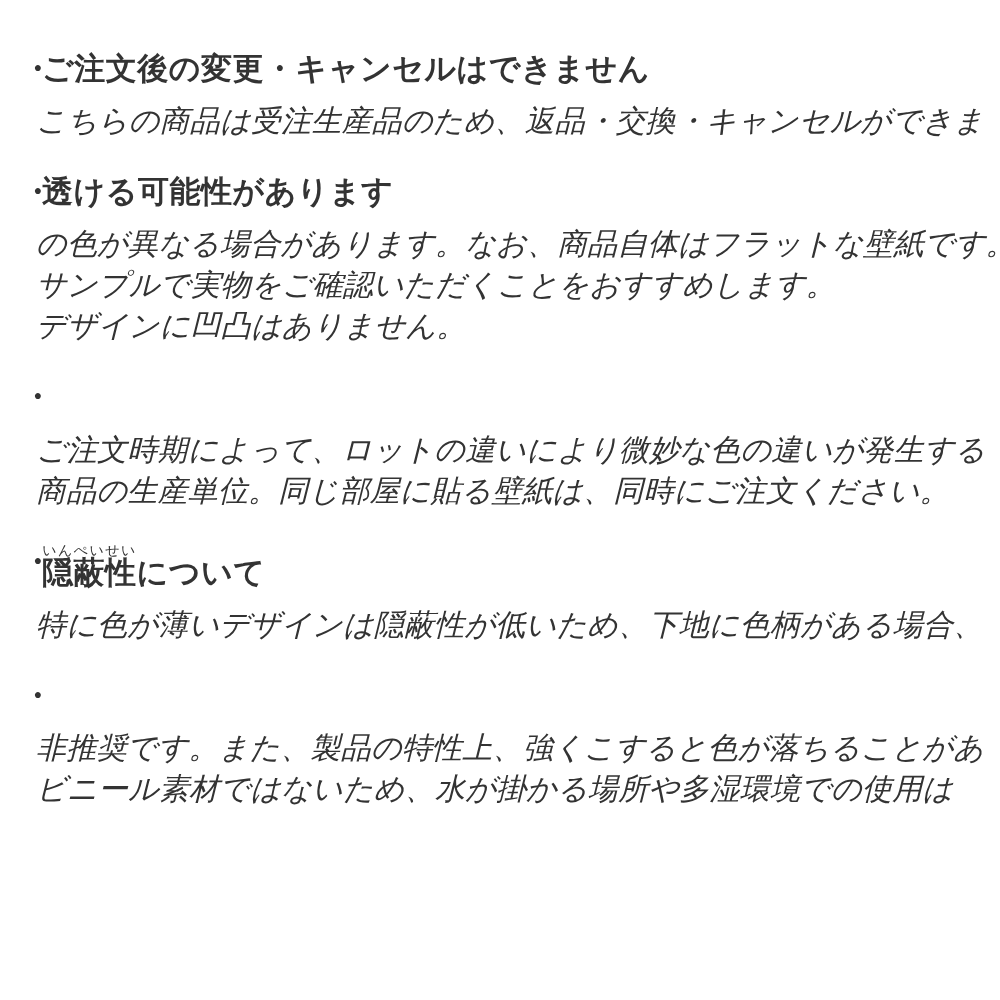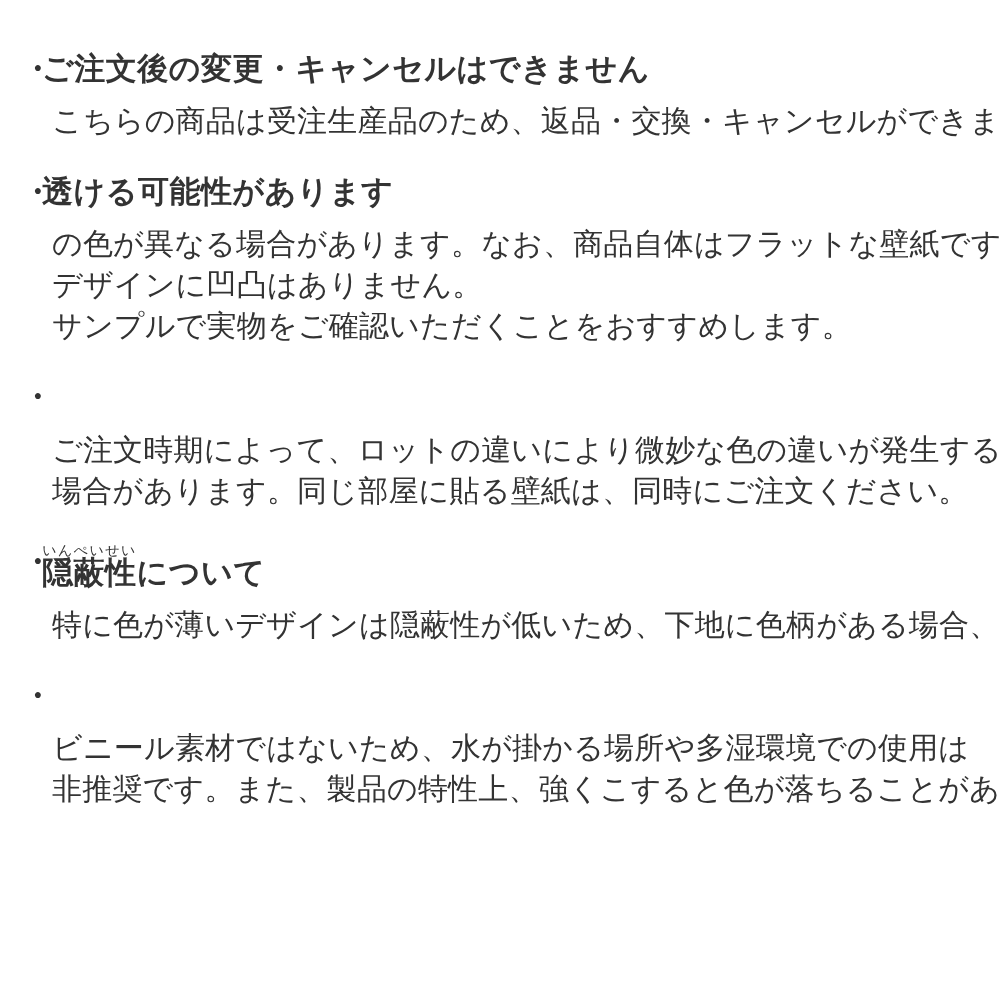--- a/index.html
+++ b/index.html
@@ -42,23 +42,24 @@
   ruby {
     ruby-position: over;
   }
   rt {
     font-size: 14px;
     font-weight: 400;
     letter-spacing: 1px;
     color: #333333;
   }
   .section-body {
-    margin-left: 24px;
+    margin-left: 8px;
     font-size: 30px;
     letter-spacing: 0.2px;
+    font-style: italic;
   }
   .body-line {
     line-height: 41px;
     white-space: nowrap;
   }
 </style>
 </head>
 <body>
 
 <main>
@@ -73,50 +74,50 @@
     </div>
   </section>
 
   <section class="note-section">
     <div class="heading">
       <span class="bullet">・</span>
       <span class="heading-text">透ける可能性があります</span>
     </div>
     <div class="section-body">
       <div class="body-line">の色が異なる場合があります。なお、商品自体はフラットな壁紙です。</div>
+      <div class="body-line">サンプルで実物をご確認いただくことをおすすめします。</div>
       <div class="body-line">デザインに凹凸はありません。</div>
-      <div class="body-line">サンプルで実物をご確認いただくことをおすすめします。</div>
     </div>
   </section>
 
   <section class="note-section">
     <div class="heading">
       <span class="bullet">・</span>
     </div>
     <div class="section-body">
       <div class="body-line">ご注文時期によって、ロットの違いにより微妙な色の違いが発生する</div>
-      <div class="body-line">場合があります。同じ部屋に貼る壁紙は、同時にご注文ください。</div>
+      <div class="body-line">商品の生産単位。同じ部屋に貼る壁紙は、同時にご注文ください。</div>
     </div>
   </section>
 
   <section class="note-section">
     <div class="heading">
       <span class="bullet">・</span>
       <span class="heading-text">
         <ruby><span>隠蔽性</span><rt>いんぺいせい</rt></ruby><span>について</span>
       </span>
     </div>
     <div class="section-body">
       <div class="body-line">特に色が薄いデザインは隠蔽性が低いため、下地に色柄がある場合、</div>
     </div>
   </section>
 
   <section class="note-section">
     <div class="heading">
       <span class="bullet">・</span>
     </div>
     <div class="section-body">
+      <div class="body-line">非推奨です。また、製品の特性上、強くこすると色が落ちることがあ</div>
       <div class="body-line">ビニール素材ではないため、水が掛かる場所や多湿環境での使用は</div>
-      <div class="body-line">非推奨です。また、製品の特性上、強くこすると色が落ちることがあ</div>
     </div>
   </section>
 
 </main>
 
 </body></html>

